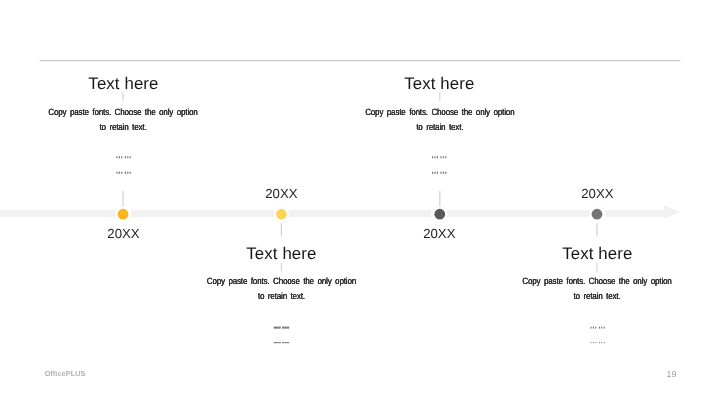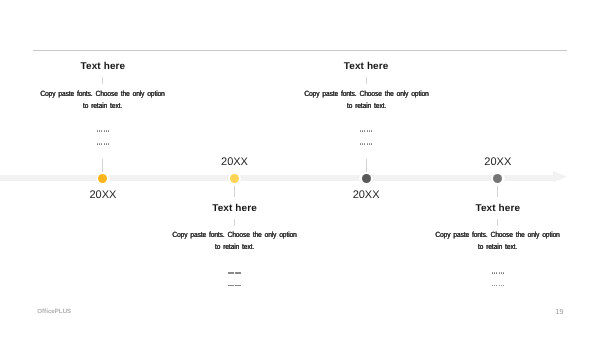--- a/index.html
+++ b/index.html
@@ -55,22 +55,22 @@
     border-radius: 50%;
   }
   .node { box-shadow: 0 0 1.6px rgba(0,0,0,0.06); }
   .stem {
     position: absolute;
     width: 1px;
     background: #d2d2d2;
   }
   .col-title {
     position: absolute;
-    font-size: 10px;
-    font-weight: bold;
+    font-size: 14px;
+    font-weight: normal;
     color: #161616;
     letter-spacing: 0.1px;
     text-align: center;
     white-space: nowrap;
   }
   .col-year {
     position: absolute;
     font-size: 11px;
     color: #262626;
     text-align: center;

